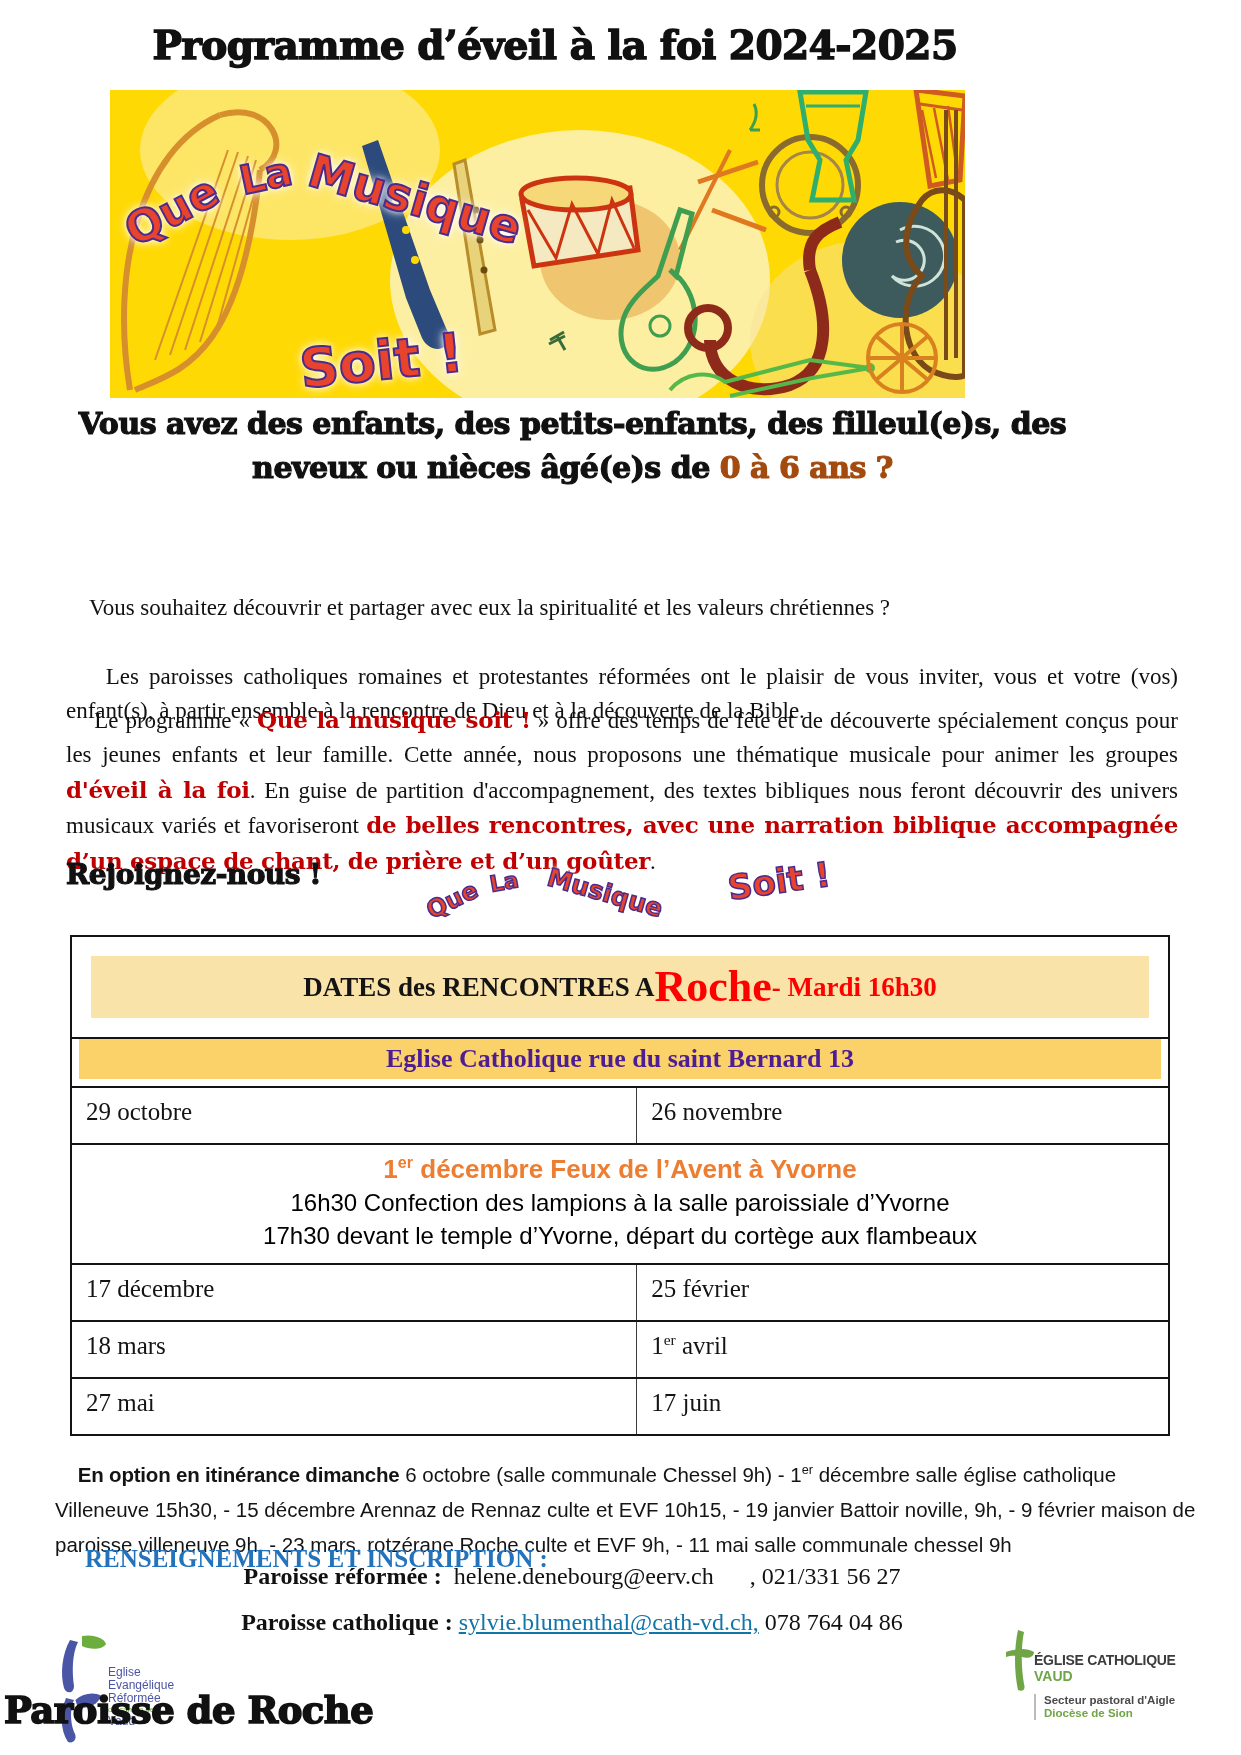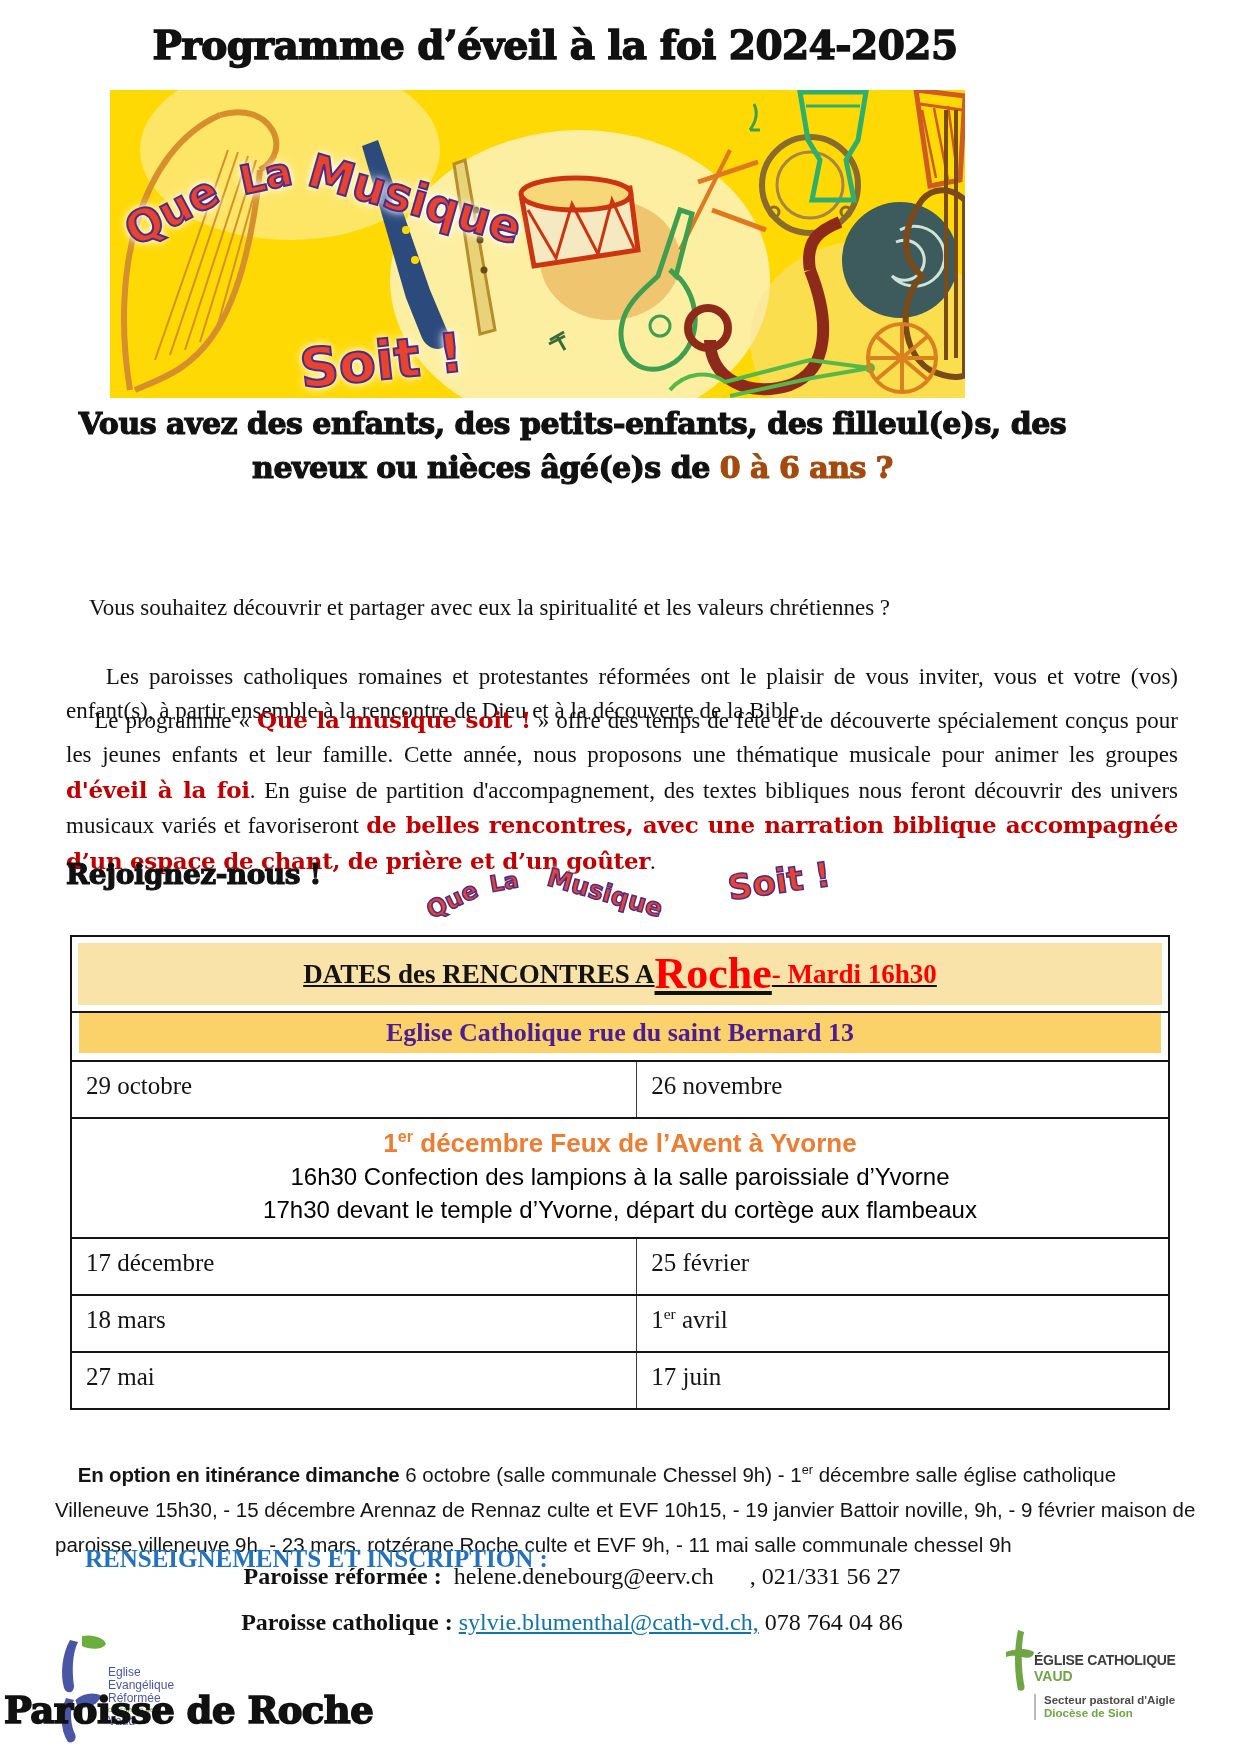--- a/index.html
+++ b/index.html
@@ -42,21 +42,21 @@
          transform-origin:left center;white-space:nowrap;z-index:6;}
   .sq{top:898px;left:428px;font-size:24px;transform:rotate(-26deg);}
   .sl{top:872px;left:490px;font-size:22px;transform:rotate(-10deg);}
   .sm{top:862px;left:548px;font-size:25px;transform:rotate(16deg);}
   .ss{top:868px;left:728px;font-size:34px;transform:rotate(-8deg);}
 
   
   .dtable{position:absolute;top:935px;left:70px;width:1096px;border:2px solid #141414;background:#fff;}
   .trow{border-top:2px solid #141414;}
   .trow:first-child{border-top:none;}
-  .hpad1{padding:6px;text-decoration:underline;}
+  .hpad1{padding:19px;}
   .band1{background:#fae3a8;min-height:62px;display:flex;align-items:baseline;justify-content:center;
          font-family:"Liberation Serif",serif;}
   .band1 .h1a{font-weight:bold;font-size:27px;color:#141414;align-self:center;}
   .band1 .h1place{font-weight:bold;font-size:44px;color:#fe0000;line-height:62px;}
   .band1 .h1b{font-weight:bold;font-size:27px;color:#fe0000;align-self:center;}
   .hpad2{padding:0 7px 7px 7px;}
   .band2{background:#fbd169;min-height:40px;display:flex;align-items:center;justify-content:center;
          font-weight:bold;font-size:26px;color:#4c1d95;}
   .cols{display:flex;min-height:55px;}
   .c1{width:50.2%;}

